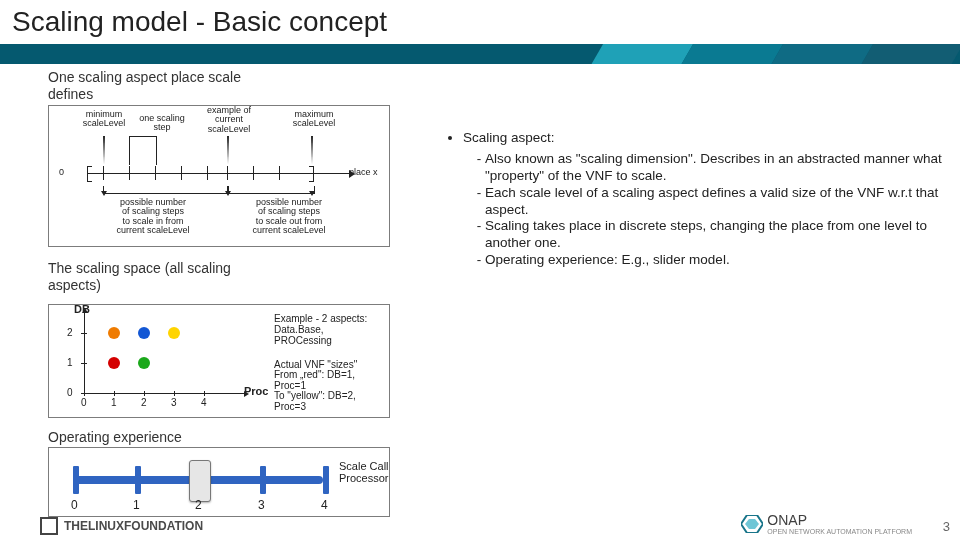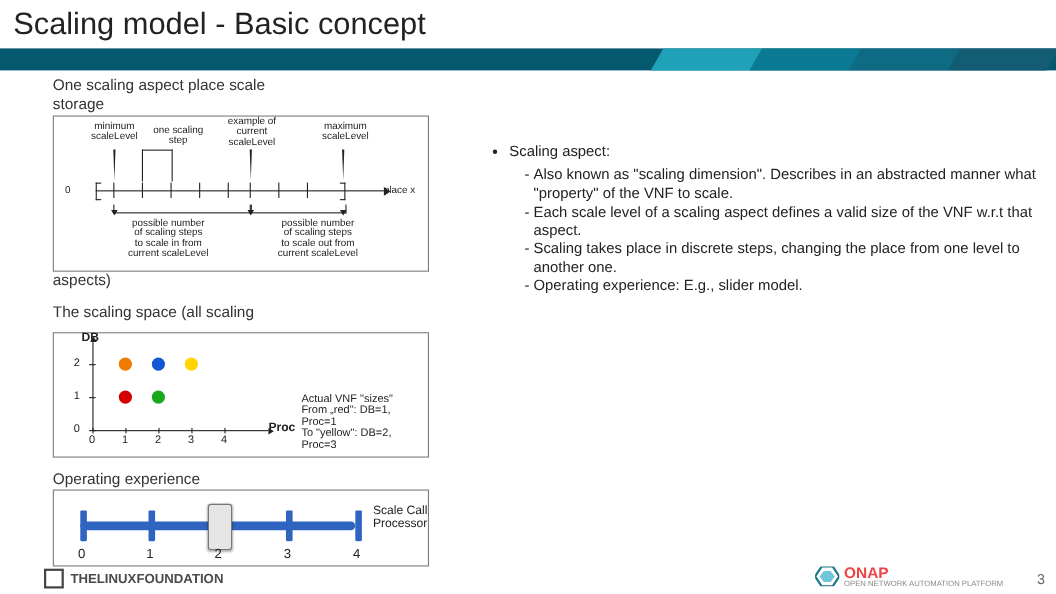--- a/index.html
+++ b/index.html
@@ -255,21 +255,21 @@
         <div class="s4"></div>
     </div>
   </div>
 </div>
 
 <div class="content">
 
   <div class="left-col">
 
     <div class="caption">One scaling aspect place scale</div>
-    <div class="caption">storage</div>
+    <div class="caption">defines</div>
 
     <div class="fig fig1">
       <div class="lbl" style="left:30px; top:4px; width:50px">minimum<br>scaleLevel</div>
       <div class="lbl" style="left:88px; top:8px; width:50px">one scaling<br>step</div>
       <div class="lbl" style="left:150px; top:0px; width:60px">example of<br>current<br>scaleLevel</div>
       <div class="lbl" style="left:238px; top:4px; width:54px">maximum<br>scaleLevel</div>
 
       <div class="downarrow" style="left:54px; top:30px"></div>
       <div class="downarrow" style="left:178px; top:30px"></div>
       <div class="downarrow" style="left:262px; top:30px"></div>
@@ -294,22 +294,22 @@
 
       <div style="position:absolute; left:80px; top:30px; width:26px; height:28px; border-left:1px solid #222; border-right:1px solid #222; border-top:1px solid #222;"></div>
 
       <div class="range" style="left:54px; top:80px; width:124px"></div>
       <div class="range" style="left:178px; top:80px; width:86px"></div>
 
       <div class="lbl" style="left:44px; top:92px; width:120px; text-align:center">possible number<br>of scaling steps<br>to scale in from<br>current scaleLevel</div>
       <div class="lbl" style="left:180px; top:92px; width:120px; text-align:center">possible number<br>of scaling steps<br>to scale out from<br>current scaleLevel</div>
     </div>
 
+    <div class="caption" style="margin-top:14px">The scaling space (all scaling</div>
     <div class="caption">aspects)</div>
-    <div class="caption" style="margin-top:14px">The scaling space (all scaling</div>
 
     <div class="fig fig2">
       <div class="dblab">DB</div>
       <div class="proclab">Proc</div>
 
       <div class="axis-y">
           <div class="ah"></div>
         </div>
       <div class="axis-x">
           <div class="ah"></div>
@@ -332,20 +332,21 @@
       <div class="xl" style="left:92px">2</div>
       <div class="xl" style="left:122px">3</div>
       <div class="xl" style="left:152px">4</div>
 
       <div class="dot" style="left:59px; top:52px; background:#d40000"></div>
       <div class="dot" style="left:89px; top:52px; background:#1ba81b"></div>
       <div class="dot" style="left:59px; top:22px; background:#ef7b00"></div>
       <div class="dot" style="left:89px; top:22px; background:#1357d4"></div>
       <div class="dot" style="left:119px; top:22px; background:#ffd400"></div>
 
+      <div class="ex">Example - 2 aspects:<br>Data.Base,<br>PROCessing</div>
       <div class="sz">Actual VNF "sizes"<br>From „red": DB=1,<br>Proc=1<br>To "yellow": DB=2,<br>Proc=3</div>
     </div>
 
     <div class="caption opcap">Operating experience</div>
     <div class="fig fig3">
       <div class="rail"></div>
 
       <div class="stop" style="left:24px"></div>
       <div class="stop" style="left:86px"></div>
       <div class="stop" style="left:149px"></div>
@@ -383,18 +384,18 @@
   <div class="lf">
     <span class="sq"></span>
     <span>THELINUXFOUNDATION</span>
   </div>
   <div class="onap">
     <svg width="22" height="18" viewBox="0 0 22 18">
       <polygon points="6,0 16,0 22,9 16,18 6,18 0,9" fill="none" stroke="#19758a" stroke-width="2"></polygon>
       <polygon points="8,4 14,4 18,9 14,14 8,14 4,9" fill="#6fc6d6"></polygon>
     </svg>
     <div>
-      <span style="font-size:14px;font-weight:bold;color:#ef4444">ONAP</span>
+      <span style="font-size:14px;font-weight:normal;color:#404040">ONAP</span>
       <span class="supersmall">OPEN NETWORK AUTOMATION PLATFORM</span>
     </div>
   </div>
   <div class="pnum">3</div>
 </div>
 
 </body></html>

